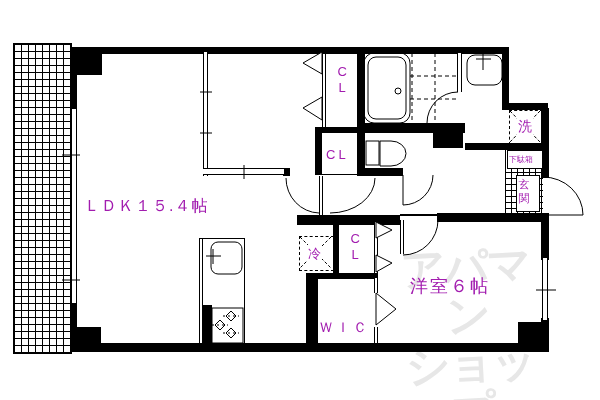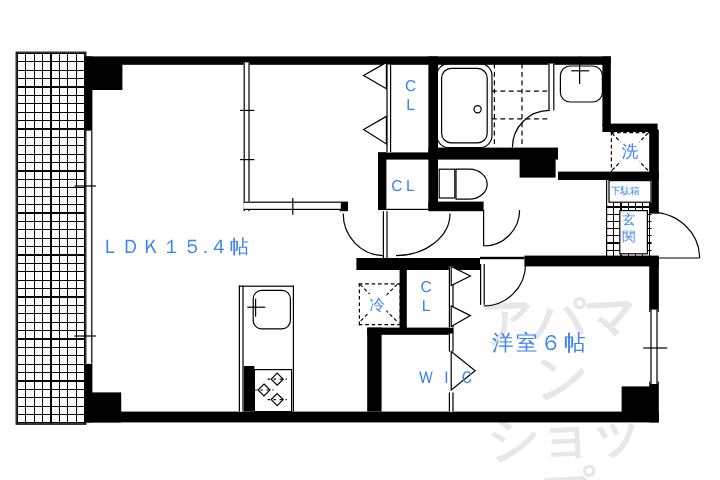--- a/index.html
+++ b/index.html
@@ -10,21 +10,21 @@
   .dlh{position:absolute;background:#fff;border-top:1px solid #000;border-bottom:1px solid #000;z-index:2;}
   .ln{position:absolute;background:#000;z-index:2;}
   .hatch{position:absolute;border:1px solid #000;z-index:1;
     background-image:repeating-linear-gradient(0deg,#000 0,#000 1px,transparent 1px,transparent 7px),
                      repeating-linear-gradient(90deg,#000 0,#000 1px,transparent 1px,transparent 7px);}
   .hatch2{position:absolute;z-index:2;
     background-image:repeating-linear-gradient(0deg,#000 0,#000 1px,transparent 1px,transparent 6px),
                      repeating-linear-gradient(90deg,#000 0,#000 1px,transparent 1px,transparent 6px);}
   .dashedbox{position:absolute;border:1px dashed #000;background:transparent;z-index:3;}
   .box{position:absolute;border:1px solid #000;background:#fff;z-index:3;}
-  .lbl{position:absolute;z-index:5;white-space:nowrap;color:#3b82f6;}
+  .lbl{position:absolute;z-index:5;white-space:nowrap;color:#a21caf;}
   .vtext{width:1.1em;word-break:break-all;text-align:center;line-height:1.25;white-space:normal;}
   .wbg{background:#fff;padding:0 1px;}
   .watermark{position:absolute;z-index:1;font-weight:bold;color:#e7e7e7;
              text-align:center;line-height:1.08;transform:rotate(-3deg);letter-spacing:-2px;}
   svg.overlay{position:absolute;left:0;top:0;z-index:4;}
 </style>
 </head>
 <body>
 
 <div class="plan">
@@ -167,21 +167,21 @@
         <path d="M244 165 V179"></path>
         <path d="M62 155 H80"></path>
           <path d="M62 280 H80"></path>
         <path d="M536 290 H556"></path>
       </g>
     </g>
   </svg>
 
   <div class="lbl" style="left:84px;top:196px;font-size:16px;letter-spacing:1px;">ＬＤＫ１５.４帖</div>
   <div class="lbl" style="left:410px;top:274px;font-size:18px;letter-spacing:2px;">洋室６帖</div>
-  <div class="lbl" style="left:319px;top:306px;font-size:14px;letter-spacing:3px;padding-left:29px;">ＷＩＣ</div>
+  <div class="lbl" style="left:319px;top:319px;font-size:14px;letter-spacing:3px;">ＷＩＣ</div>
   <div class="lbl vtext" style="left:335px;top:64px;font-size:13px;">CL</div>
   <div class="lbl" style="left:326px;top:147px;font-size:13px;letter-spacing:3px;">CL</div>
   <div class="lbl vtext" style="left:348px;top:231px;font-size:13px;">CL</div>
   <div class="lbl wbg" style="left:307px;top:245px;font-size:13px;">冷</div>
   <div class="lbl wbg" style="left:517px;top:118px;font-size:14px;">洗</div>
   <div class="lbl" style="left:509px;top:154px;font-size:8px;">下駄箱</div>
   <div class="lbl vtext" style="left:518px;top:178px;font-size:11px;">玄関</div>
 
 </div>
 

